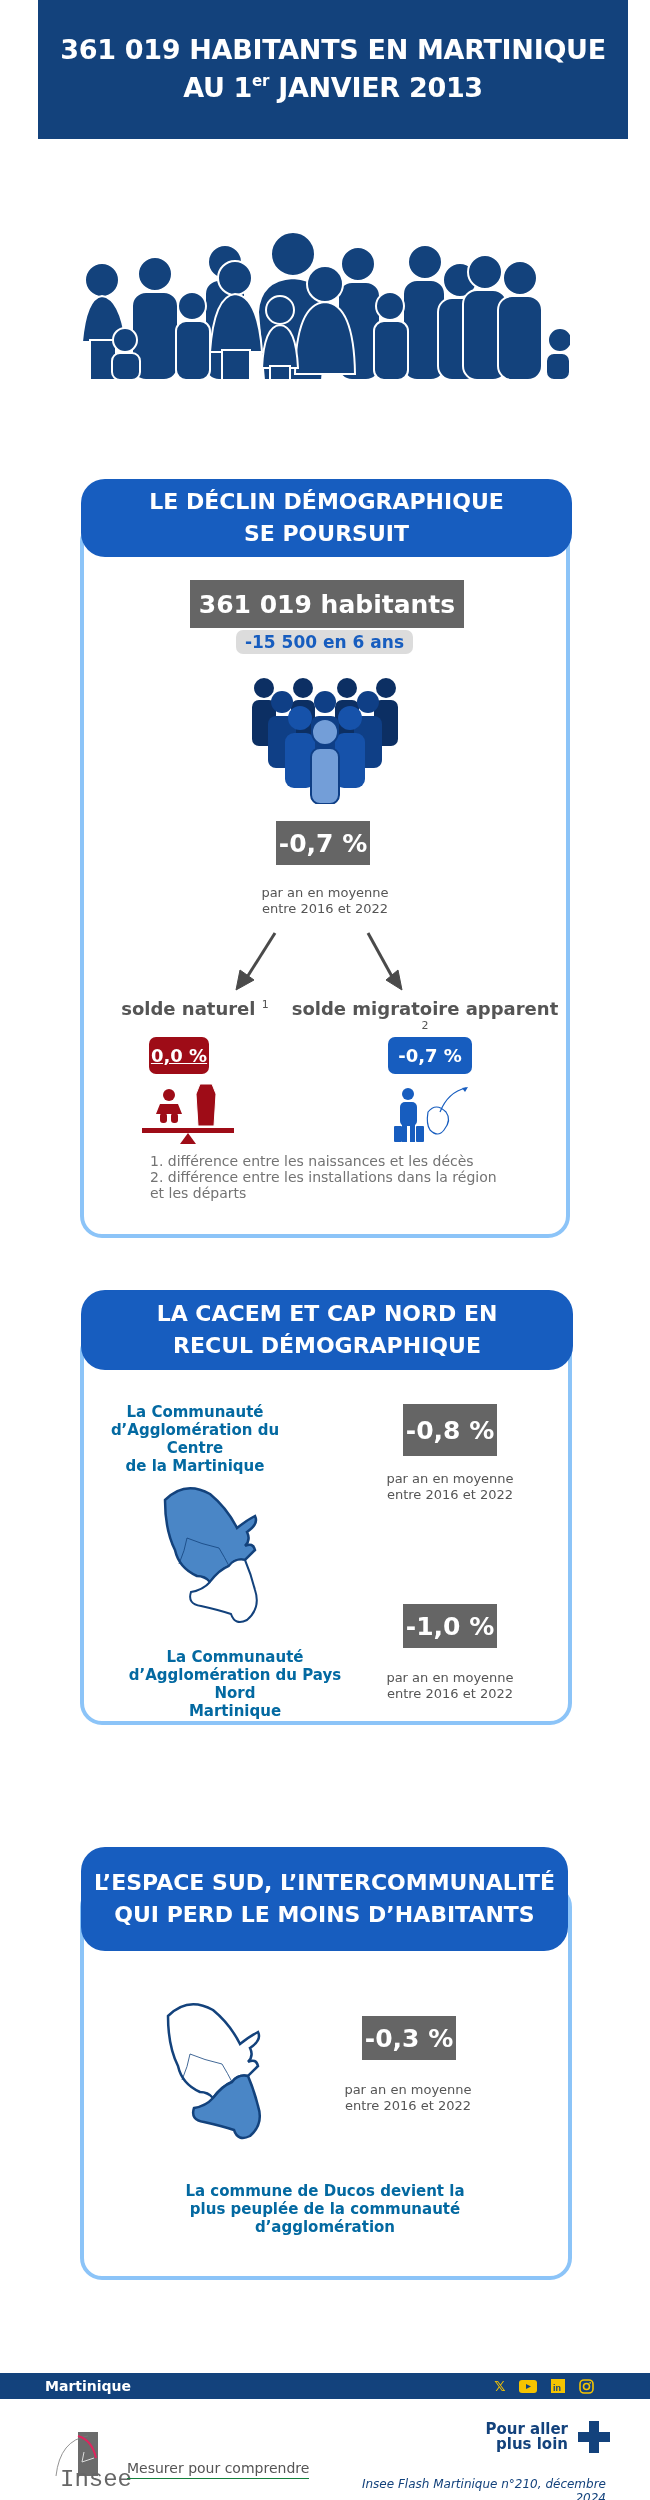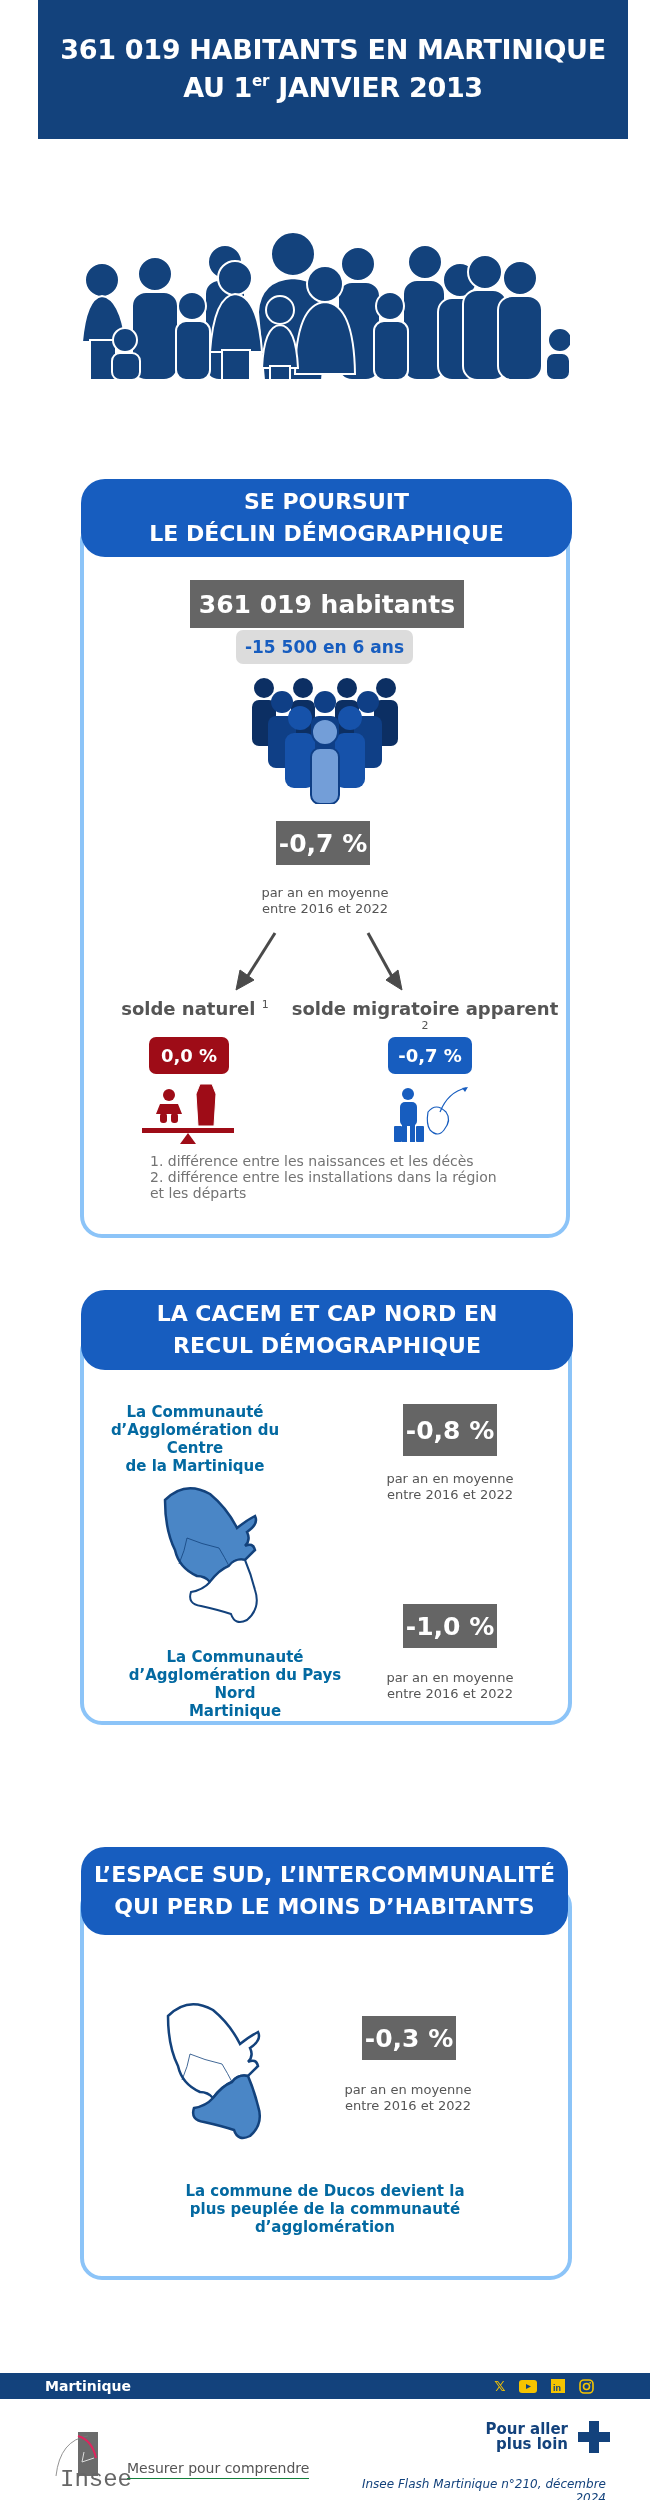--- a/index.html
+++ b/index.html
@@ -80,27 +80,27 @@
     <circle cx="405" cy="40" r="17"></circle>
       <rect x="383" y="58" width="44" height="90" rx="14"></rect>
     <circle cx="440" cy="46" r="17"></circle>
       <rect x="418" y="64" width="44" height="84" rx="14"></rect>
   </g>
 </svg>
 
 <div class="abs card" style="left:80px;top:520px;width:490px;height:718px;"></div>
 <div class="abs card-head" style="left:81px;top:479px;width:491px;height:78px;">
   <div>
+      <div>LE DÉCLIN DÉMOGRAPHIQUE</div>
       <div>SE POURSUIT</div>
-      <div>LE DÉCLIN DÉMOGRAPHIQUE</div>
     </div>
 </div>
 
 <div class="abs pill-grey" style="left:190px;top:580px;width:274px;height:48px;font-size:25px;">361 019 habitants</div>
-<div class="abs sub-pill" style="left:236px;top:630px;width:177px;height:34px;">-15 500 en 6 ans</div>
+<div class="abs sub-pill" style="left:236px;top:630px;width:177px;height:24px;">-15 500 en 6 ans</div>
 
 <svg class="abs" style="left:250px;top:676px;" width="150" height="128" viewBox="0 0 150 128">
   <g fill="#0c2f63">
     <circle cx="14" cy="12" r="10"></circle>
       <rect x="2" y="24" width="24" height="46" rx="7"></rect>
     <circle cx="53" cy="12" r="10"></circle>
       <rect x="41" y="24" width="24" height="46" rx="7"></rect>
     <circle cx="97" cy="12" r="10"></circle>
       <rect x="85" y="24" width="24" height="46" rx="7"></rect>
     <circle cx="136" cy="12" r="10"></circle>
@@ -137,21 +137,21 @@
     <line x1="45" y1="3" x2="14" y2="52"></line>
     <polygon points="6,60 10,40 24,50" stroke-width="1"></polygon>
     <line x1="138" y1="3" x2="165" y2="52"></line>
     <polygon points="172,60 156,50 168,40" stroke-width="1"></polygon>
   </g>
 </svg>
 
 <div class="abs solde-label" style="left:120px;top:998px;width:150px;text-align:center;"><span>solde naturel</span> <sup>1</sup></div>
 <div class="abs solde-label" style="left:290px;top:998px;width:270px;text-align:center;"><span>solde migratoire apparent</span> <sup>2</sup></div>
 
-<div class="abs pill-red" style="left:149px;top:1037px;width:80px;height:37px;">0,0 %</div>
+<div class="abs pill-red" style="left:149px;top:1037px;width:60px;height:37px;text-decoration:underline;">0,0 %</div>
 <div class="abs pill-blue" style="left:388px;top:1037px;width:84px;height:37px;">-0,7 %</div>
 
 <svg class="abs" style="left:142px;top:1082px;" width="94" height="62" viewBox="0 0 94 62">
   <g fill="#9e0c17">
     <circle cx="27" cy="13" r="6"></circle>
     <path d="M18 22 L36 22 L40 32 L14 32 Z"></path>
     <rect x="18" y="31" width="7" height="10" rx="3"></rect>
       <rect x="29" y="31" width="7" height="10" rx="3"></rect>
     <path d="M58 2 L70 2 L74 12 L72 44 L56 44 L54 12 Z" stroke="#fff" stroke-width="1"></path>
     <rect x="0" y="46" width="92" height="5"></rect>
@@ -210,21 +210,21 @@
   <div>d’Agglomération du Pays Nord</div>
   <div>Martinique</div>
 </div>
 <div class="abs pill-grey" style="left:403px;top:1604px;width:94px;height:44px;font-size:25px;">-1,0 %</div>
 <div class="abs caption" style="left:370px;top:1670px;width:160px;">
   <div>par an en moyenne</div>
   <div>entre 2016 et 2022</div>
 </div>
 
 <div class="abs card" style="left:80px;top:1885px;width:492px;height:395px;"></div>
-<div class="abs card-head" style="left:81px;top:1847px;width:487px;height:88px;">
+<div class="abs card-head" style="left:81px;top:1847px;width:487px;height:104px;">
   <div>
       <div>L’ESPACE SUD, L’INTERCOMMUNALITÉ</div>
       <div>QUI PERD LE MOINS D’HABITANTS</div>
     </div>
 </div>
 
 <svg class="abs" style="left:158px;top:1996px;" width="130" height="150" viewBox="0 0 130 150">
   <path d="M10 20 Q30 0 55 14 Q72 28 82 48 Q92 40 100 36 Q104 44 92 52 Q96 60 90 66 Q98 62 100 70 L90 80 Q80 78 74 86 Q64 90 55 102 Q50 96 42 96 Q24 88 20 70 Q10 50 10 20 Z" fill="#ffffff" stroke="#13427c" stroke-width="2.5"></path>
   <path d="M55 102 Q48 110 36 112 Q32 124 46 126 Q64 130 76 134 Q80 146 92 140 Q106 128 100 110 Q96 94 90 80 Q80 78 74 86 Q64 90 55 102 Z" fill="#4a86c6" stroke="#13427c" stroke-width="2.5"></path>
   <path d="M32 58 Q46 64 64 68 Q70 78 74 86" fill="none" stroke="#13427c" stroke-width="0.8"></path>

